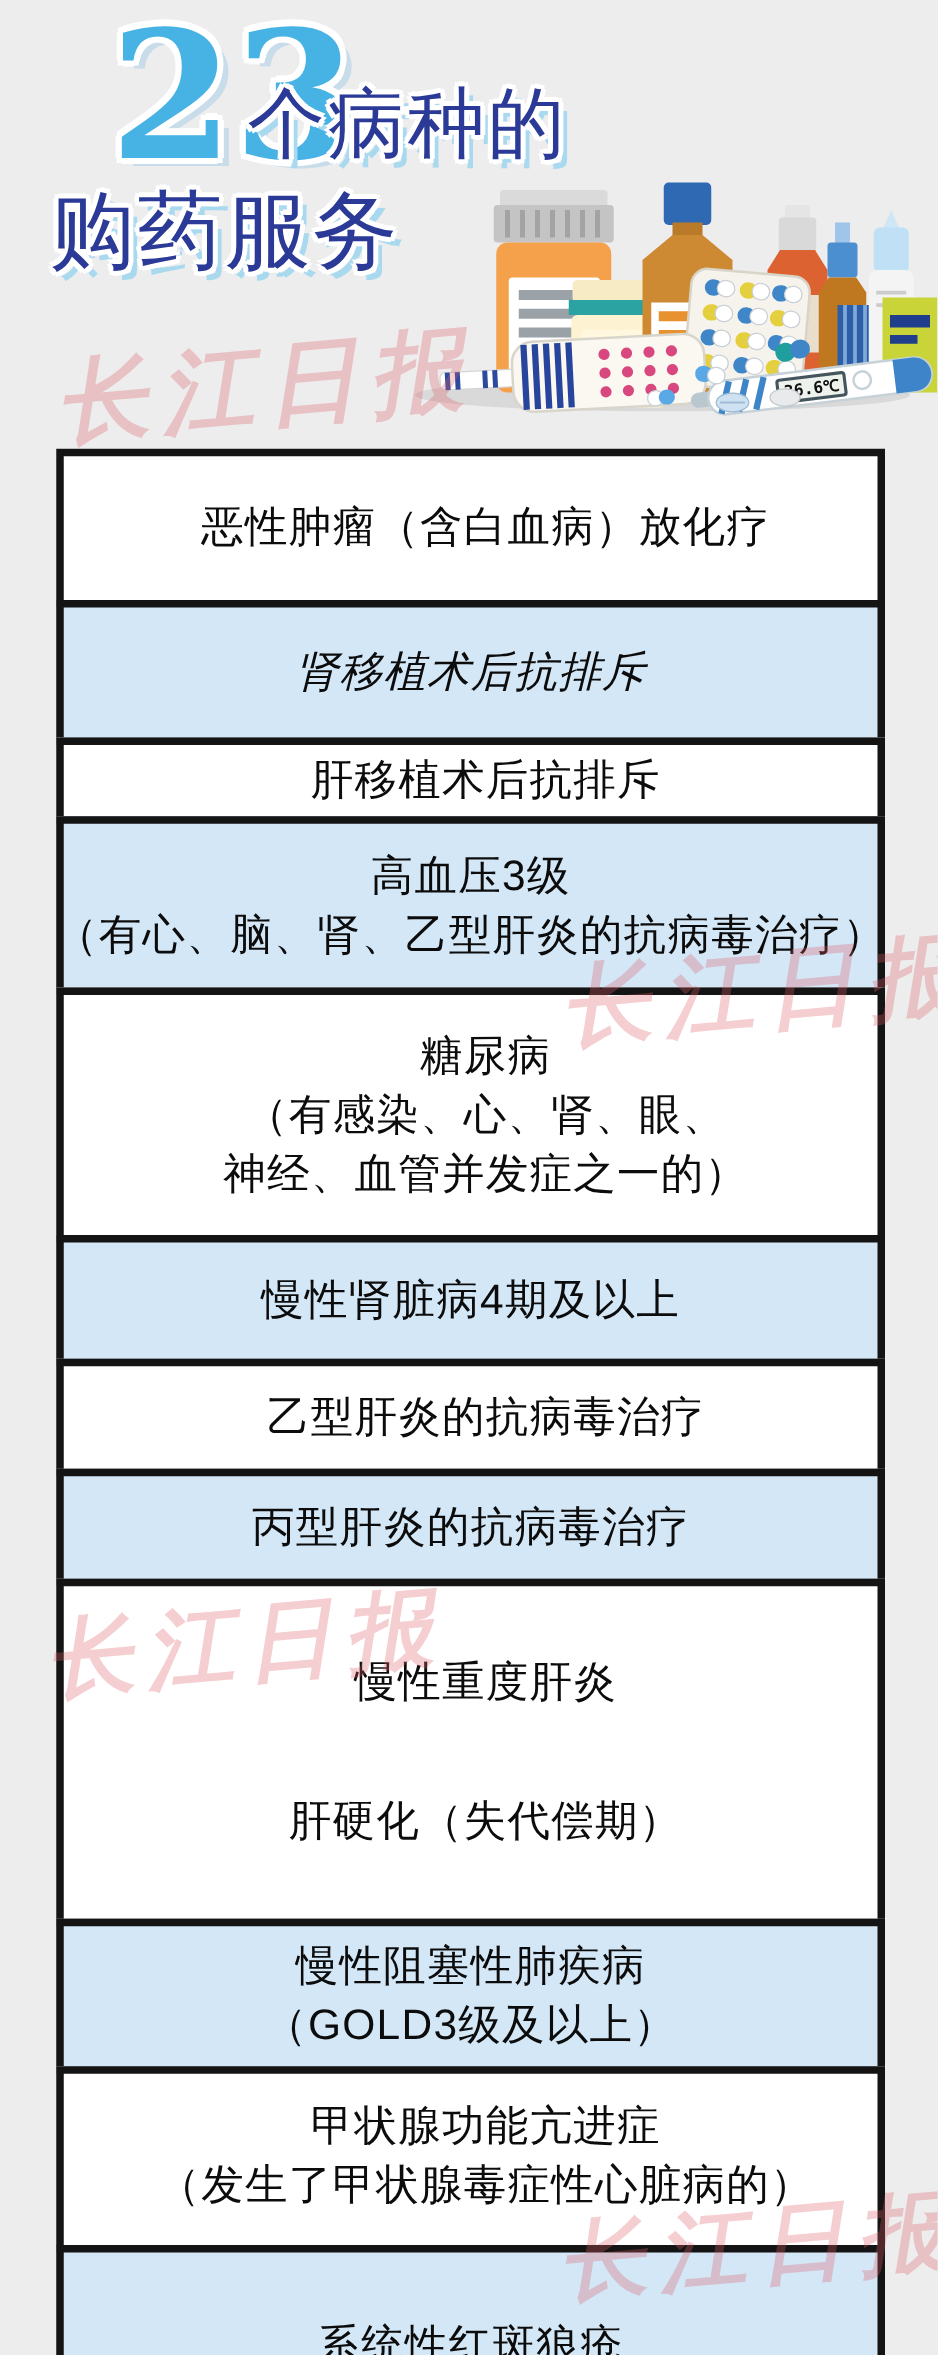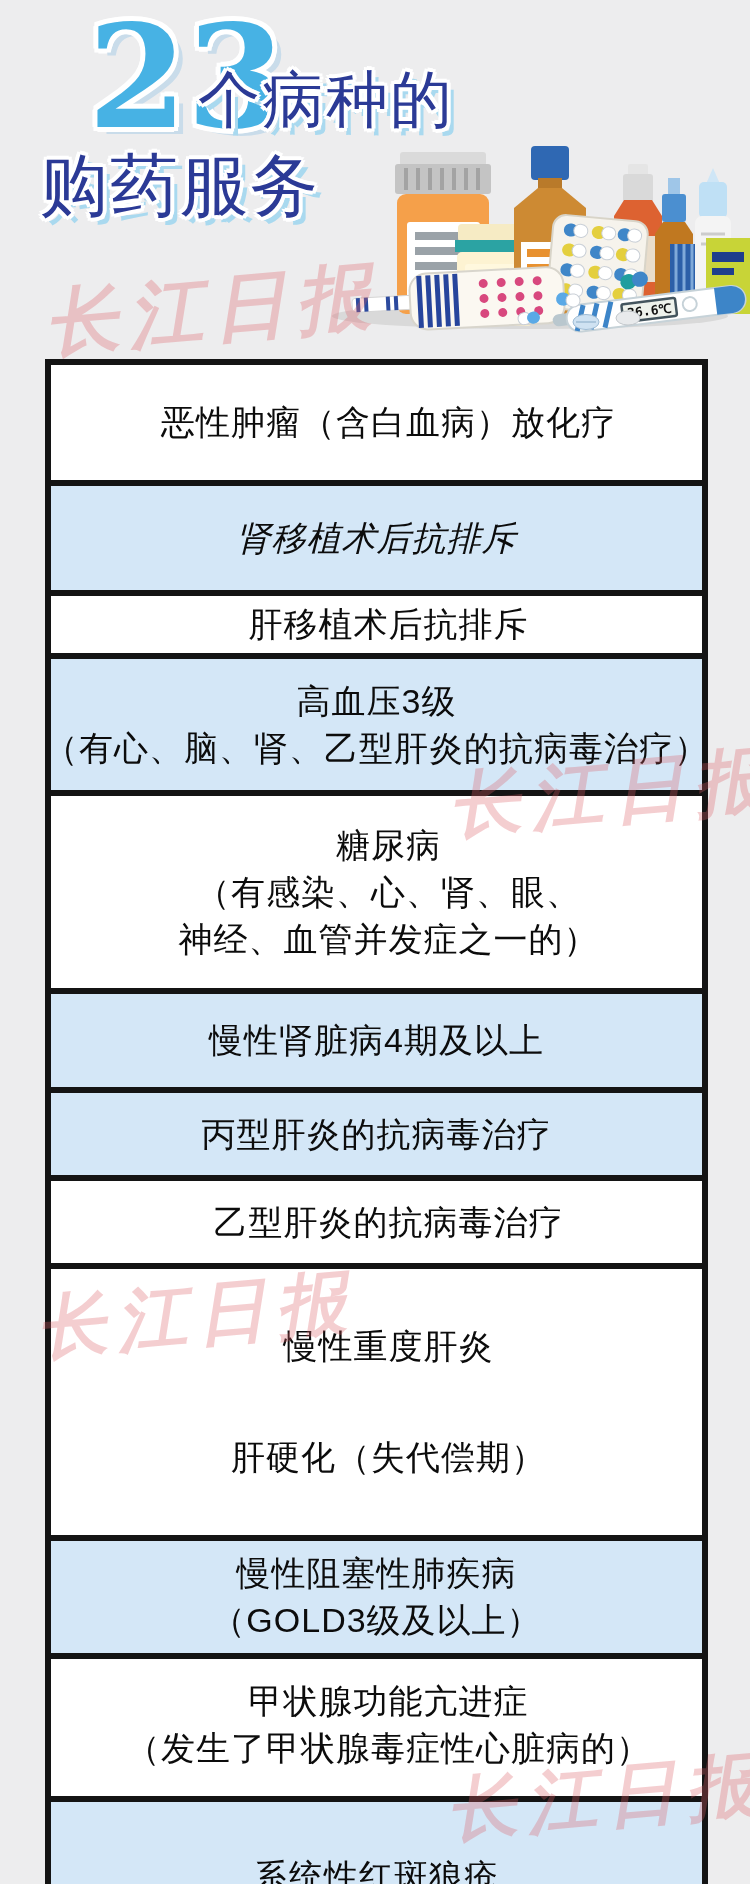--- a/index.html
+++ b/index.html
@@ -227,25 +227,25 @@
       <div class="line">（有心、脑、肾、乙型肝炎的抗病毒治疗）</div>
     </div>
     <div class="box white" style="height: 204px;">
       <div class="line">糖尿病</div>
       <div class="line">（有感染、心、肾、眼、</div>
       <div class="line">神经、血管并发症之一的）</div>
     </div>
     <div class="box blue" style="height: 105px;">
       <div class="line">慢性肾脏病4期及以上</div>
     </div>
+    <div class="box white" style="height: 94px;">
+      <div class="line">乙型肝炎的抗病毒治疗</div>
+    </div>
     <div class="box blue" style="height: 94px;">
       <div class="line">丙型肝炎的抗病毒治疗</div>
-    </div>
-    <div class="box white" style="height: 94px;">
-      <div class="line">乙型肝炎的抗病毒治疗</div>
     </div>
     <div class="box white" style="height: 278px; text-align: center;">
       <div class="line">慢性重度肝炎</div>
       <div class="line gap"></div>
       <div class="line">肝硬化（失代偿期）</div>
     </div>
     <div class="box blue" style="height: 124px;">
       <div class="line">慢性阻塞性肺疾病</div>
       <div class="line">（GOLD3级及以上）</div>
     </div>

